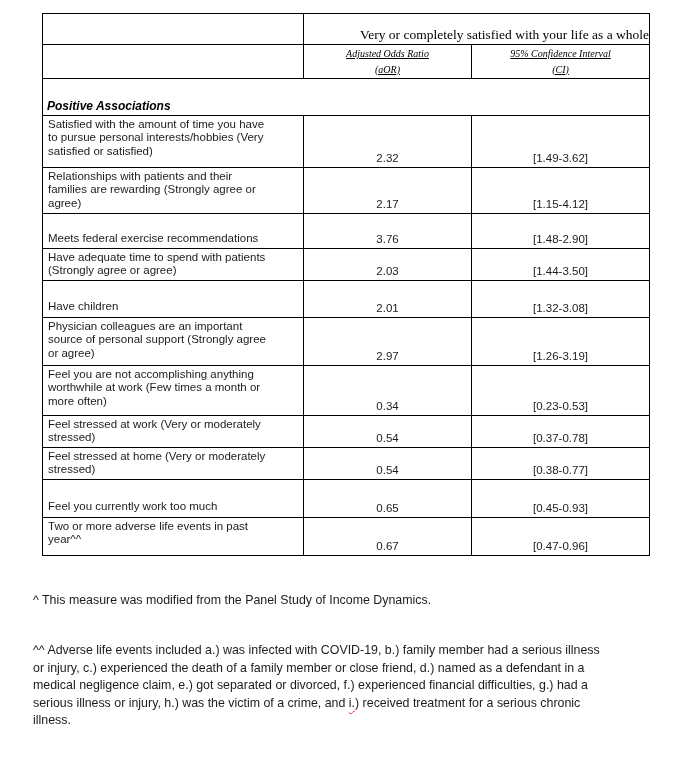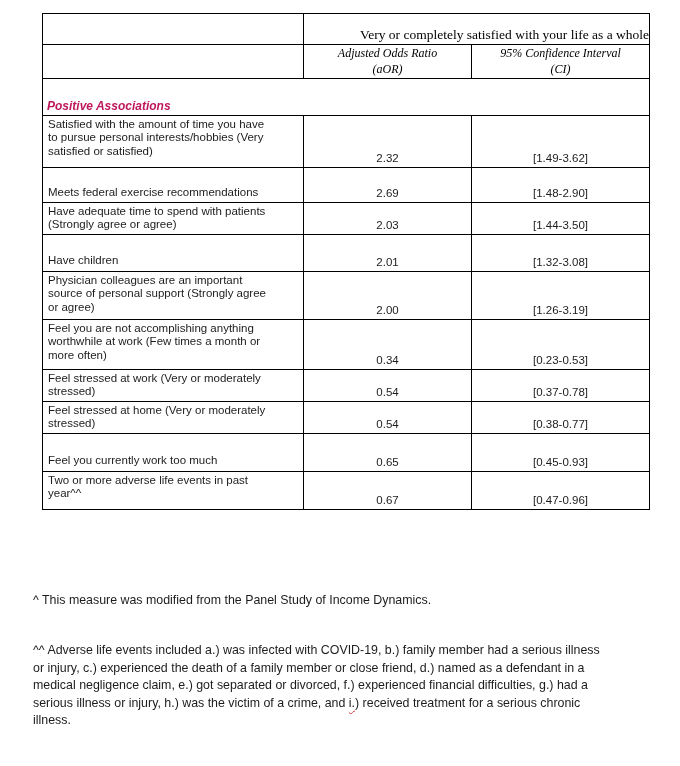--- a/index.html
+++ b/index.html
@@ -12,26 +12,27 @@
     position:absolute; left:42px; top:13px; width:607px;
     border-collapse:collapse; table-layout:fixed;
   }
   table.results td { border:1px solid #000; overflow:hidden; }
   td.h-empty { background:#fff; }
   td.span-head {
     font-family:"Liberation Serif", serif; font-size:13.5px; color:#000;
     text-align:right; vertical-align:bottom; padding:1px 0 1px;
   }
   td.col-head {
-    font-family:"Liberation Serif", serif; font-style:italic; font-size:12px;
+    font-family:"Liberation Serif", serif; font-style:italic; font-size:10px;
     color:#000; text-align:center; vertical-align:middle; line-height:15.5px;
     padding:1px 0;
+    text-decoration:underline;
   }
   td.section-cell {
-    font-weight:bold; font-style:italic; font-size:12px; color:#be185d;
+    font-weight:bold; font-style:italic; font-size:12px; color:#000000;
     vertical-align:bottom; padding:0 4px 2px 4px;
   }
   td.lbl {
     font-size:11.5px; line-height:13.4px; color:#1c1c1c;
     vertical-align:top; padding:2px 4px 2px 5px; white-space:pre-line;
   }
   td.lbl.vb { vertical-align:bottom; padding-bottom:3px; }
   td.num {
     font-size:11.5px; color:#1c1c1c; text-align:center;
     vertical-align:bottom; padding:0 0 3px 0;
@@ -78,41 +79,48 @@
     <tr style="height: 37px;">
           <td colspan="3" class="section-cell">Positive Associations</td>
         </tr>
         <tr style="height: 52px;">
           <td class="lbl">Satisfied with the amount of time you have
 to pursue personal interests/hobbies (Very
 satisfied or satisfied)</td>
           <td class="num">2.32</td>
           <td class="num">[1.49-3.62]</td>
         </tr>
+        <tr style="height: 46px;">
+          <td class="lbl">Relationships with patients and their
+families are rewarding (Strongly agree or
+agree)</td>
+          <td class="num">2.17</td>
+          <td class="num">[1.15-4.12]</td>
+        </tr>
         <tr style="height: 35px;">
           <td class="lbl vb">Meets federal exercise recommendations</td>
-          <td class="num">2.69</td>
+          <td class="num">3.76</td>
           <td class="num">[1.48-2.90]</td>
         </tr>
         <tr style="height: 30px;">
           <td class="lbl">Have adequate time to spend with patients
 (Strongly agree or agree)</td>
           <td class="num">2.03</td>
           <td class="num">[1.44-3.50]</td>
         </tr>
         <tr style="height: 37px;">
           <td class="lbl vb">Have children</td>
           <td class="num">2.01</td>
           <td class="num">[1.32-3.08]</td>
         </tr>
         <tr style="height: 48px;">
           <td class="lbl">Physician colleagues are an important
 source of personal support (Strongly agree
 or agree)</td>
-          <td class="num">2.00</td>
+          <td class="num">2.97</td>
           <td class="num">[1.26-3.19]</td>
         </tr>
         <tr style="height: 50px;">
           <td class="lbl">Feel you are not accomplishing anything
 worthwhile at work (Few times a month or
 more often)</td>
           <td class="num">0.34</td>
           <td class="num">[0.23-0.53]</td>
         </tr>
         <tr style="height: 30px;">

